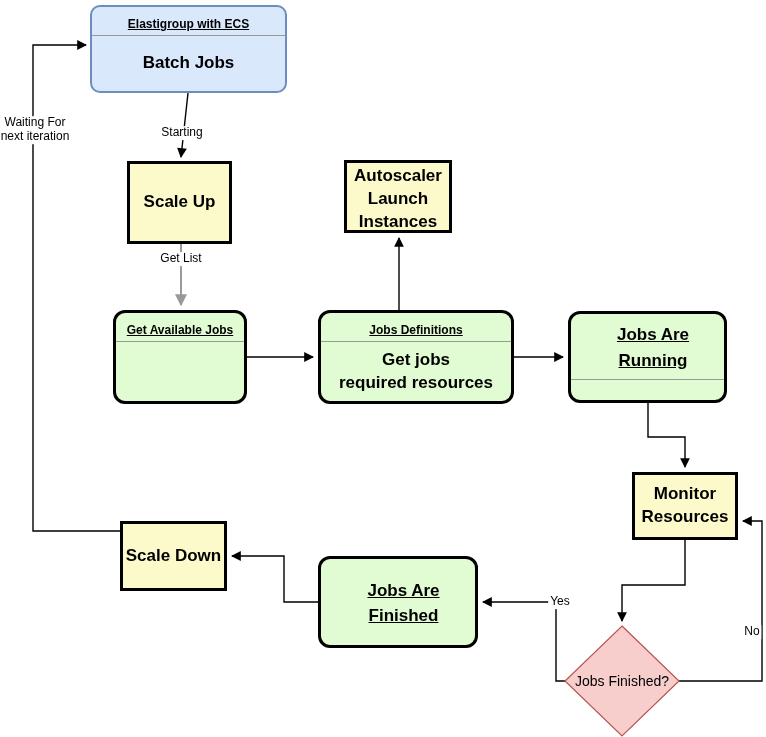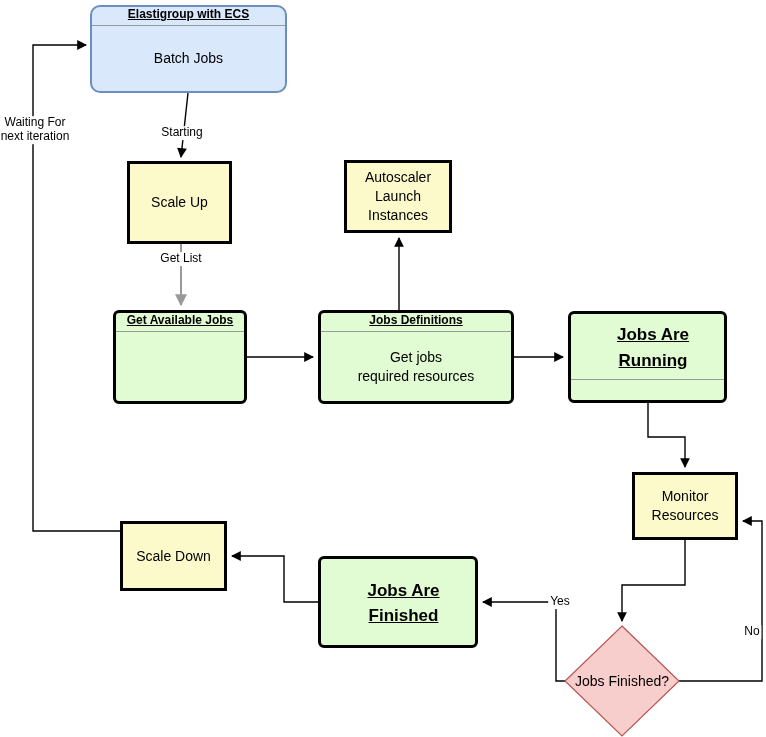--- a/index.html
+++ b/index.html
@@ -6,29 +6,29 @@
   #stage{position:relative;width:766px;height:737px;background:#fff;overflow:hidden;
          font-family:"Liberation Sans",sans-serif;color:#000;}
   svg.wires{position:absolute;left:0;top:0;}
   .edge{fill:none;stroke:var(--edge-black);stroke-width:1.4;}
   .edge.gray{stroke:var(--edge-gray);stroke-width:2;}
   .decision-shape{fill:var(--decision-fill);stroke:var(--decision-border);stroke-width:1.2;}
 
   .node{position:absolute;box-sizing:border-box;display:flex;flex-direction:column;}
   .node.blue{background:var(--node-blue-fill);border:2px solid var(--node-blue-border);border-radius:10px;}
   .node.yellow{background:var(--node-yellow-fill);border:3px solid var(--node-dark-border);}
-  .node.green{background:var(--node-green-fill);border:3px solid var(--node-dark-border);border-radius:6px;}
+  .node.green{background:var(--node-green-fill);border:3px solid var(--node-dark-border);border-radius:12px;}
 
   .hd{flex:0 0 auto;text-align:center;font-weight:bold;font-size:12px;line-height:1.2;
-      padding:0 2px 4px 2px;border-bottom:1px solid var(--divider-gray);
+      padding:10px 2px 4px 2px;border-bottom:1px solid var(--divider-gray);
       text-decoration:underline;white-space:pre-line;}
   .hd.big{font-size:17px;line-height:1.5;padding:8px 2px 6px 13px;}
   .hd.noline{border-bottom:none;flex:1;display:flex;align-items:center;justify-content:center;}
-  .bd{flex:1;display:flex;align-items:center;justify-content:center;font-weight:normal;
-      font-size:14px;line-height:1.35;text-align:center;white-space:pre-line;padding:2px;}
+  .bd{flex:1;display:flex;align-items:center;justify-content:center;font-weight:bold;
+      font-size:17px;line-height:1.35;text-align:center;white-space:pre-line;padding:2px;}
 
   .edge-label{position:absolute;transform:translate(-50%,-50%);background:#fff;
       font-size:12px;line-height:1.15;text-align:center;white-space:pre-line;padding:0 2px;}
   .decision-label{position:absolute;transform:translate(-50%,-50%);font-size:14px;
       text-align:center;white-space:nowrap;}
 </style>
 </head>
 <body>
 
 <div id="stage">

